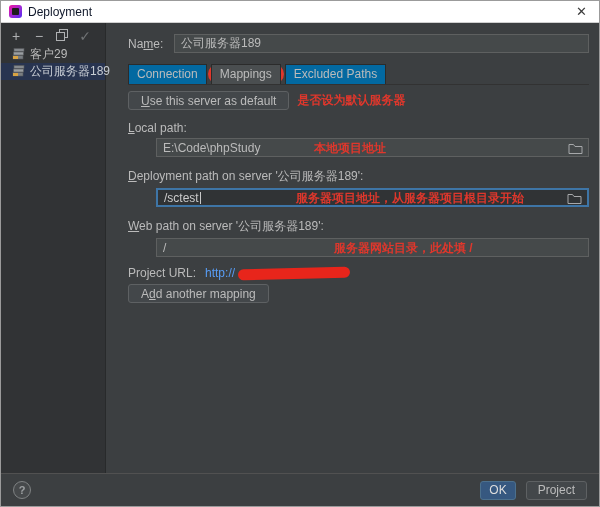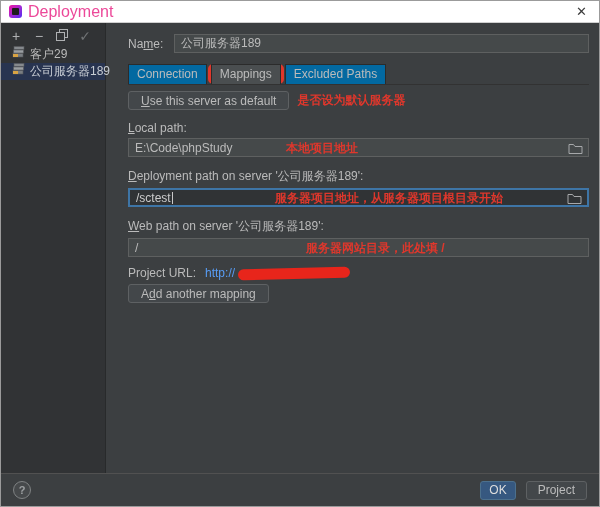--- a/index.html
+++ b/index.html
@@ -8,62 +8,62 @@
   .window { width:600px; height:507px; display:flex; flex-direction:column;
             border:1px solid #9b9b9b; background:#3c3f41; overflow:hidden; }
 
   
   .titlebar { height:22px; background:#ffffff; display:flex; align-items:center;
               padding:0 8px; flex:0 0 auto; border-bottom:1px solid #d0d0d0; }
   .app-icon { width:13px; height:13px; border-radius:3px; margin-right:6px;
               background:linear-gradient(135deg,#f0149c 0%,#9b2bd8 55%,#512bf0 100%);
               position:relative; }
   .app-icon::after { content:""; position:absolute; inset:3px; background:#1d1d1d; border-radius:1px; }
-  .title-text { color:#ec4899; font-size:16px; }
+  .title-text { color:#0f172a; font-size:12px; }
   .close-x { margin-left:auto; color:#3a3a3a; font-size:13px; line-height:1; cursor:default; padding:2px 4px; }
 
   
   .split { flex:1 1 auto; display:flex; min-height:0; }
   .sidebar { width:105px; flex:0 0 105px; background:#313335; border-right:1px solid #282a2b;
              display:flex; flex-direction:column; }
   .side-toolbar { display:flex; align-items:center; gap:9px; padding:6px 4px 4px 8px; }
   .tb-btn { color:#afb1b3; font-size:14px; line-height:12px; width:14px; text-align:center; cursor:default; }
   .tb-btn.dim { color:#6f7274; }
-  .list-item { height:17px; display:flex; align-items:flex-start; padding-left:11px; color:#bbbbbb; white-space:nowrap; }
+  .list-item { height:17px; display:flex; align-items:flex-end; padding-left:11px; color:#bbbbbb; white-space:nowrap; }
   .list-item.selected { background:#283450; color:#c8cdd4; }
   .srv-icon { margin-right:5px; flex:0 0 auto; }
 
   
   .main { flex:1 1 auto; padding:11px 10px 0 22px; position:relative; }
   .row { display:flex; align-items:center; }
   label, .lbl { color:#bbbbbb; }
   .u { text-decoration:underline; }
 
   .name-row .lbl { width:44px; flex:0 0 auto; }
   .field { background:#45494a; border:1px solid #5e6060; height:19px; color:#bbbbbb;
            display:flex; align-items:center; padding:0 6px; position:relative; }
   .name-field { flex:1 1 auto; margin-left:2px; }
 
   .tabs { margin-top:11px; display:flex; align-items:flex-end; border-bottom:1px solid #323232; padding-bottom:0; }
   .tab { background:#0369a1; border:1px solid #2b2b2b; border-bottom:none; padding:2px 8px 3px 8px;
          color:#bbbbbb; white-space:nowrap; }
   .tab.selected { background:#4a4e50; }
-  .red-box { display:inline-block; border:3px solid #df372c; border-radius:5px; margin:0 1px; }
+  .red-box { display:inline-block; border:3px solid #df372c; border-radius:10px; margin:0 1px; }
 
   .default-row { margin-top:6px; align-items:center; }
   .btn { background:#43474a; border:1px solid #5e6163; border-radius:3px; color:#bbbbbb;
          padding:2px 12px; height:19px; display:inline-flex; align-items:center; cursor:default; white-space:nowrap; }
   .annot { color:#df372c; font-weight:bold; font-size:12px; white-space:nowrap; }
   .default-row .annot { margin-left:8px; }
 
   .sec-label { margin-top:11px; color:#bbbbbb; }
-  .path-field { margin-top:3px; height:19px; }
+  .path-field { margin-top:3px; height:19px;margin-left:28px; }
   .path-field .annot { position:absolute; top:50%; transform:translateY(-50%); }
   .annot-local { left:157px; }
-  .annot-deploy { left:145px; }
+  .annot-deploy { left:138px; }
   .annot-web { left:177px; }
   .folder-btn { position:absolute; right:5px; top:50%; transform:translateY(-50%); display:flex; }
   .focused { border:2px solid #3e75a6; background:#303335; height:19px; color:#cccccc; }
   .caret { display:inline-block; width:1px; height:12px; background:#c9c9c9; margin-left:1px; }
 
   .url-row { margin-top:9px; }
   .url-link { color:#589df6; margin-left:9px; }
   .redact { display:inline-block; width:112px; height:11px; background:#e8251b; border-radius:6px;
             margin-left:3px; transform:rotate(-1.5deg); }
 

